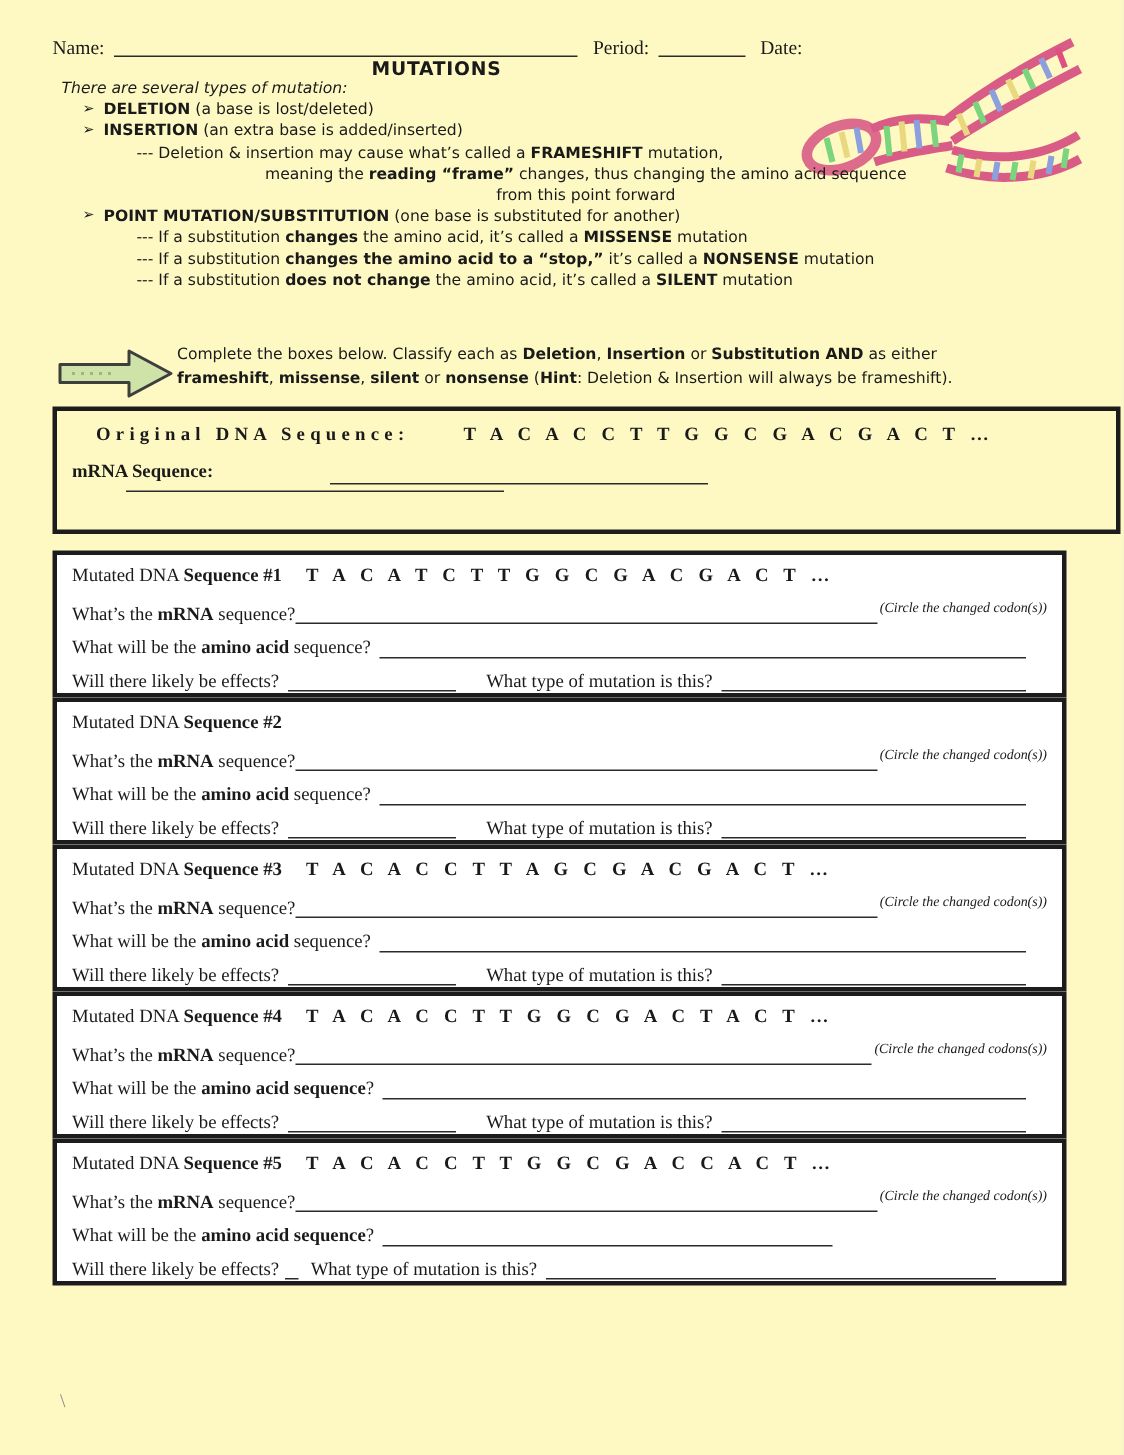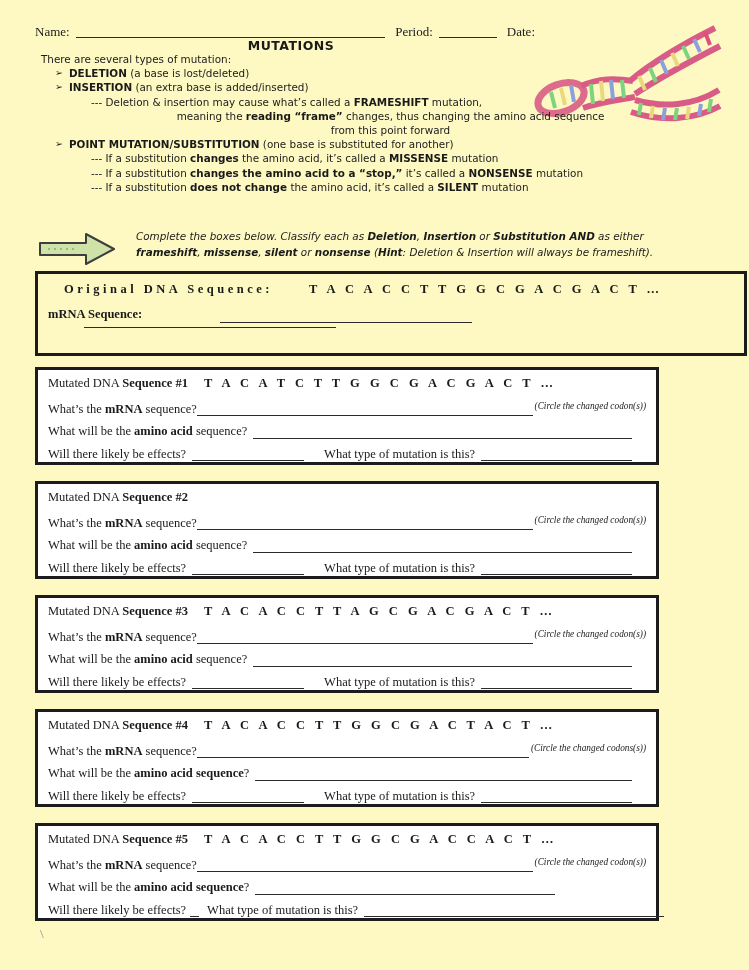--- a/index.html
+++ b/index.html
@@ -19,42 +19,42 @@
   .ws-title { position:absolute; left:35px; top:38px; width:512px; text-align:center;
               font-family:"DejaVu Sans","Liberation Sans",sans-serif;
               font-weight:bold; font-size:12.5px; letter-spacing:0.5px; }
 
   
   .intro { position:absolute; left:35px; top:52px; width:640px;
            font-family:"DejaVu Sans","Liberation Sans",sans-serif;
            font-size:10.4px; line-height:14.2px; }
   .iline { display:flex; white-space:nowrap; }
   .iline .bullet { margin-right:6px; font-size:9.5px; }
-  .ind0 { margin-left:0; }
+  .ind0 { margin-left:0;font-style:italic; }
   .ind1 { margin-left:20px; }
   .ind2 { margin-left:50px; }
   .ind3 { margin-left:65px;justify-content:center; }
 
   
   .instruction { position:absolute; left:38px; top:229px; width:660px; display:flex; align-items:flex-start; }
   .instruction .arrow { flex:none; margin-top:2px; }
-  .instr-text { margin-left:20px; font-family:"DejaVu Sans","Liberation Sans",sans-serif;
-                font-size:10.4px; line-height:15.5px;font-style:italic; }
+  .instr-text { margin-left:2px; font-family:"DejaVu Sans","Liberation Sans",sans-serif;
+                font-size:10.4px; line-height:15.5px; }
 
   
   .obox { position:absolute; left:35px; top:271px; width:712px; height:85px;
           border:3px solid #1c1c1c; padding:3px 10px; }
   .orow { display:flex; align-items:flex-end; line-height:25px; font-size:12.5px; }
   .olabel { font-weight:bold; min-width:136px; white-space:nowrap; }
   .oseq { font-weight:bold; letter-spacing:3.5px; margin-left:36px; white-space:nowrap; }
   .oline { width:252px; border-bottom:1.2px solid #2b2b2b; margin:0 0 4px 36px; }
 
   
-  .mstack { position:absolute; left:35px; top:367px; width:624px;
-            display:flex; flex-direction:column; gap:16px; }
+  .mstack { position:absolute; left:35px; top:367px; width:676px;
+            display:flex; flex-direction:column; gap:0; }
   .mbox { border:3px solid #1c1c1c; height:98px; padding:2px 10px; background:#fff; }
   .mrow { display:flex; align-items:flex-end; line-height:22.5px; font-size:12.5px; white-space:nowrap; }
   .mtitle { white-space:nowrap; }
   .seq { font-weight:bold; letter-spacing:3.5px; margin-left:16px; white-space:nowrap; }
   .fill-line { flex:1; border-bottom:1.1px solid #2b2b2b; margin-bottom:4px; }
   .note { font-style:italic; font-size:9.3px; margin-left:2px; padding-bottom:3px; white-space:nowrap; }
   .blank1 { width:112px; flex:none; border-bottom:1.1px solid #2b2b2b; margin:0 20px 4px 6px; }
   .blank2 { flex:1; border-bottom:1.1px solid #2b2b2b; margin:0 14px 4px 6px; }
   .mbox.compact .blank1 { width:9px; margin:0 8px 4px 4px; }
   .mbox.compact .blank2 { flex:0 0 300px; margin-right:auto; }

